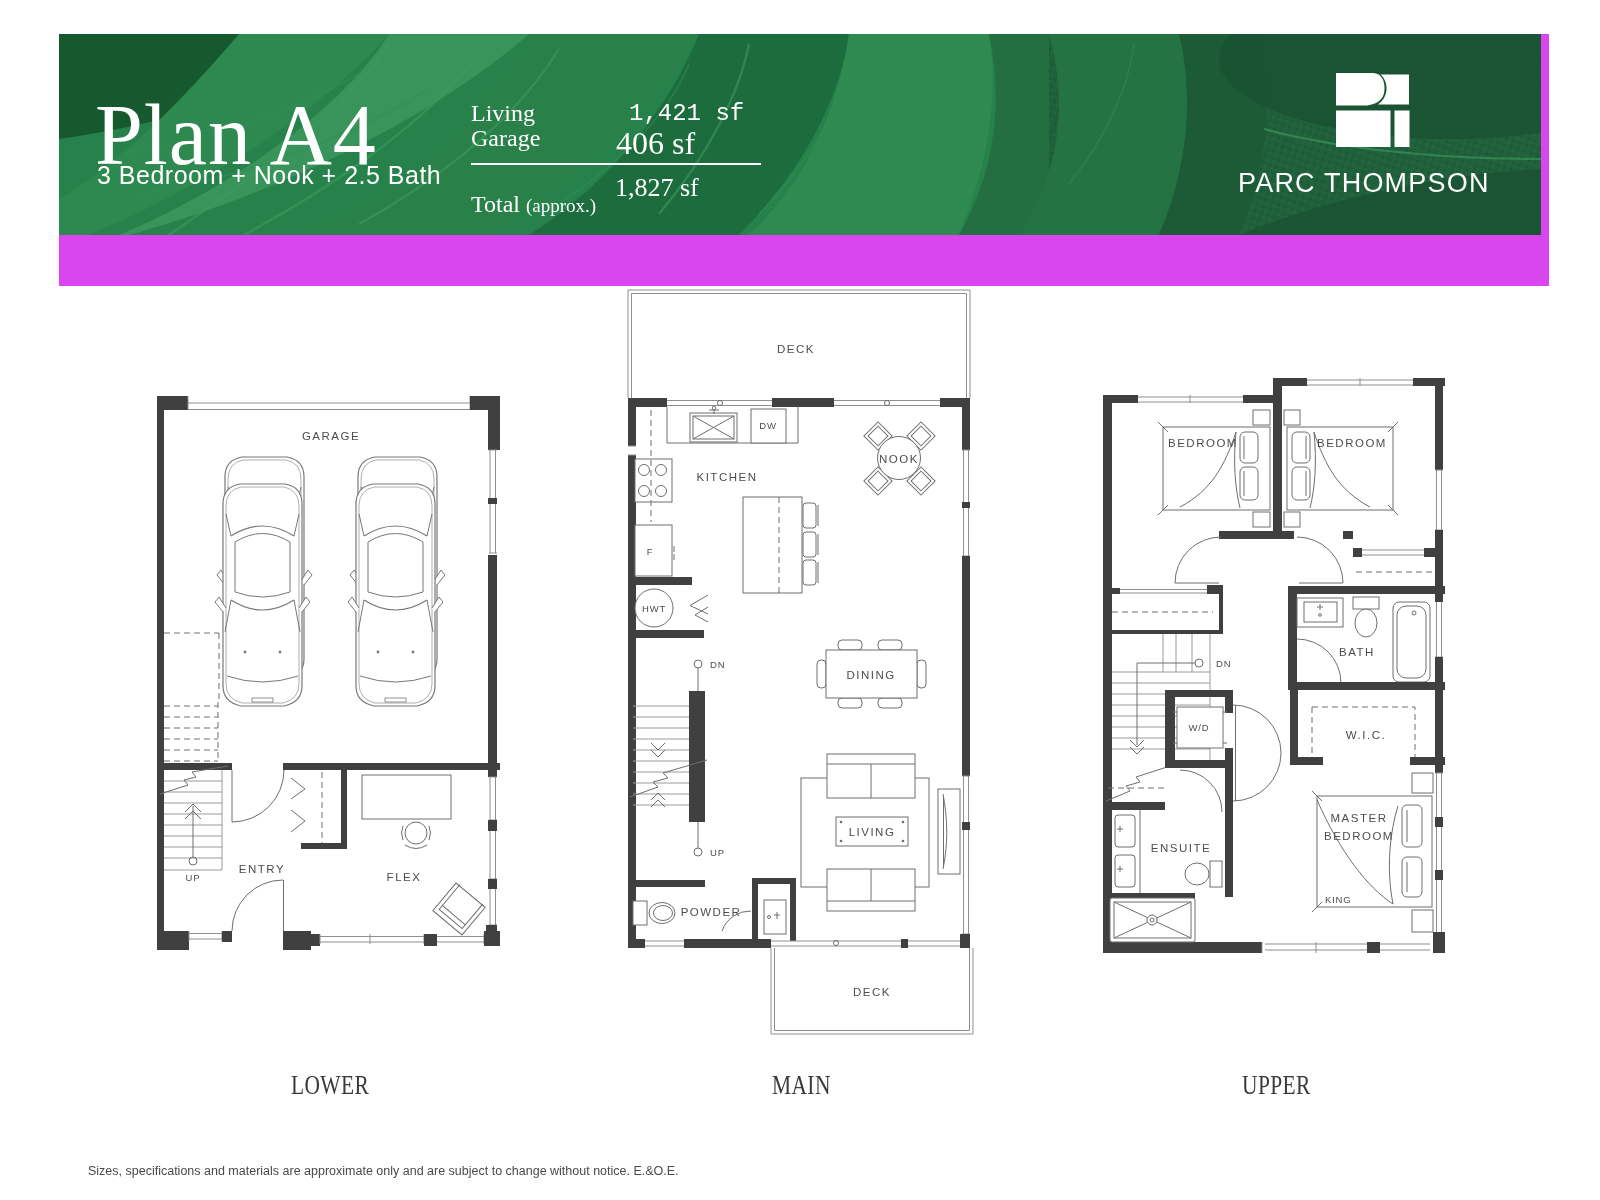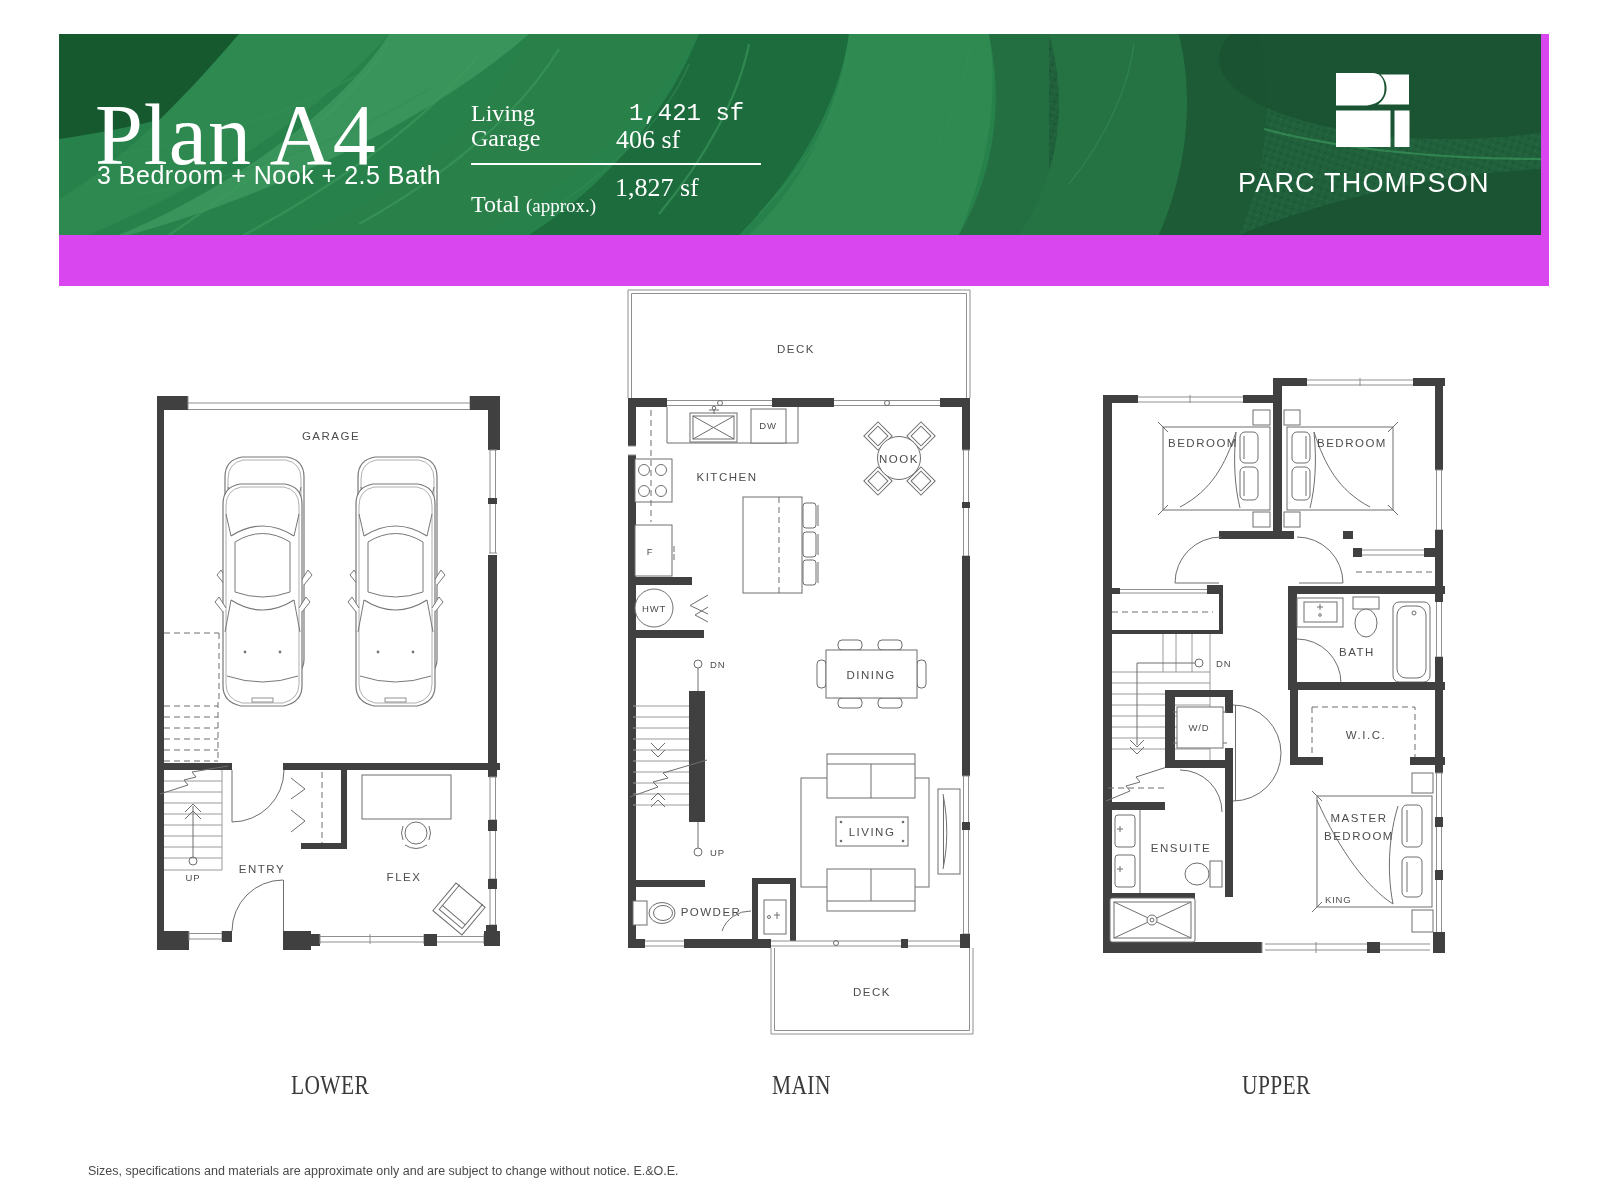--- a/index.html
+++ b/index.html
@@ -60,21 +60,21 @@
 </svg>
 
 <div class="abs" style="left:36px;top:51px;font-family:'Liberation Serif',serif;font-size:86px;color:#ffffff;letter-spacing:1px;">Plan A4</div>
 
 <div class="abs" style="left:38px;top:127px;font-family:Liberation Sans, sans-serif;font-size:25px;color:#ffffff;letter-spacing:0.5px;">3 Bedroom + Nook + 2.5 Bath</div>
 
 <div class="abs" style="left:412px;top:66px;font-family:'Liberation Serif',serif;font-size:24px;color:#ffffff;">Living</div>
 <div class="abs" style="left:556px;top:66px;font-family:Liberation Mono, monospace;font-size:24px;color:#ffffff;margin-left:14px;">1,421 sf</div>
 
 <div class="abs" style="left:412px;top:91px;font-family:'Liberation Serif',serif;font-size:24px;color:#ffffff;">Garage</div>
-<div class="abs" style="left:557px;top:91px;font-family:'Liberation Serif',serif;font-size:26px;color:#ffffff;">406 sf</div>
+<div class="abs" style="left:557px;top:91px;font-family:'Liberation Serif',serif;font-size:32px;color:#ffffff;">406 sf</div>
 
 <div class="abs" style="left:412px;top:128.5px;width:290px;height:2px;background:#ffffff;"></div>
 
 <div class="abs" style="left:412px;top:157px;font-family:'Liberation Serif',serif;font-size:24px;color:#ffffff;">Total <span style="font-size:19px;">(approx.)</span></div>
 <div class="abs" style="left:556px;top:139px;font-family:'Liberation Serif',serif;font-size:26px;color:#ffffff;">1,827 sf</div>
 
 <svg class="abs" style="left:1277px;top:39px;" width="74" height="74" viewBox="0 0 74 74">
   <path d="M0,0 L37,0 C46,0.5 48.5,8 48.5,15.5 C48.5,24 44.5,30.5 31,32.5 L0,32.5 Z" fill="#ffffff"></path>
   <path d="M44.5,1.5 L73,1.5 L73,31.5 L42,31.5 C52.5,24.5 53.5,9.5 44.5,1.5 Z" fill="#ffffff"></path>
   <rect x="0" y="37.5" width="54.5" height="36.5" fill="#ffffff"></rect>

